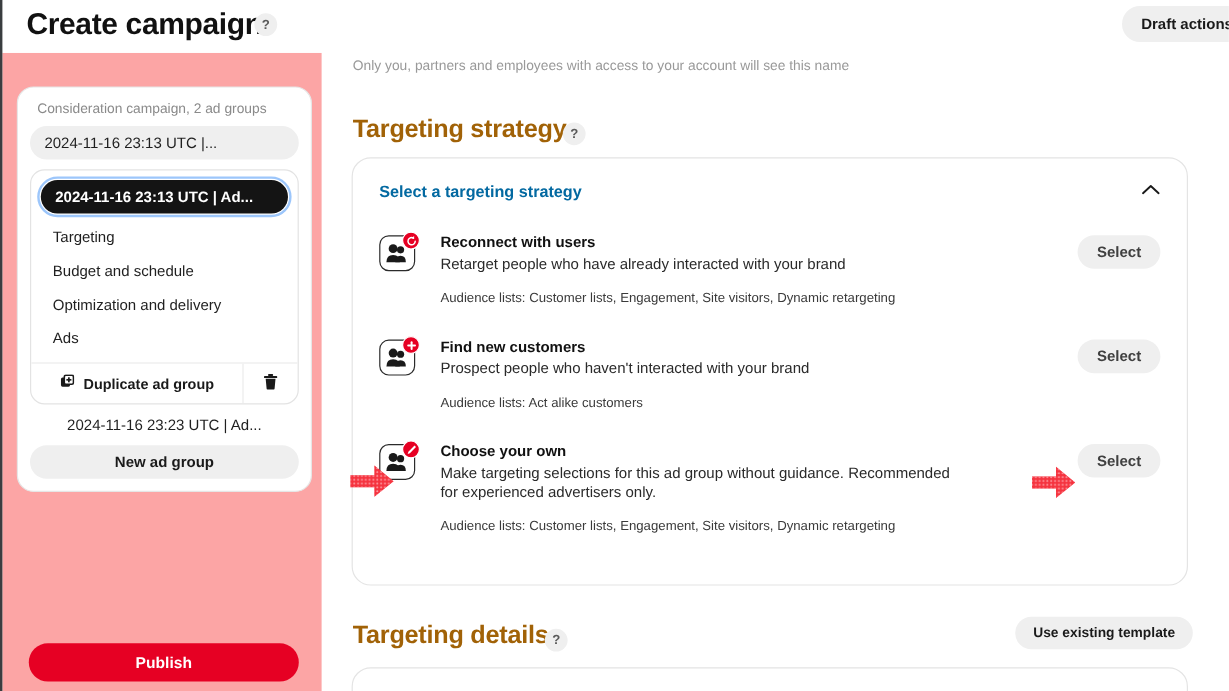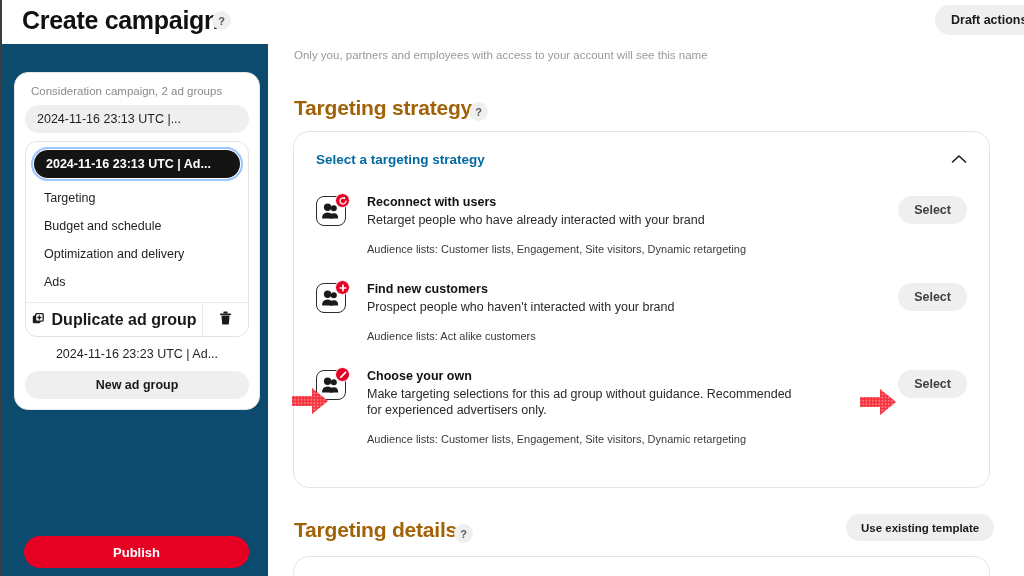--- a/index.html
+++ b/index.html
@@ -73,21 +73,21 @@
     color: #1a1a1a;
     white-space: nowrap;
     cursor: pointer;
   }
 
   
   .sidebar {
     position: absolute;
     left: 2px; top: 44px;
     width: 266px; height: 532px;
-    background: #0c4a6e;
+    background: #fca5a5;
     z-index: 20;
   }
 
   .nav-card {
     position: absolute;
     left: 12px; top: 28px;
     width: 246px;
     background: #ffffff;
     border: 1px solid #e6e6e6;
     border-radius: 14px;
@@ -174,21 +174,21 @@
   .dup-btn {
     flex: 1;
     display: flex;
     align-items: center;
     justify-content: center;
     gap: 8px;
     height: 100%;
     background: transparent;
     border: none;
     font-family: "Liberation Sans", sans-serif;
-    font-size: 16px;
+    font-size: 12px;
     font-weight: bold;
     color: #1a1a1a;
     white-space: nowrap;
     cursor: pointer;
   }
   .del-btn {
     width: 46px;
     height: 100%;
     display: flex;
     align-items: center;

